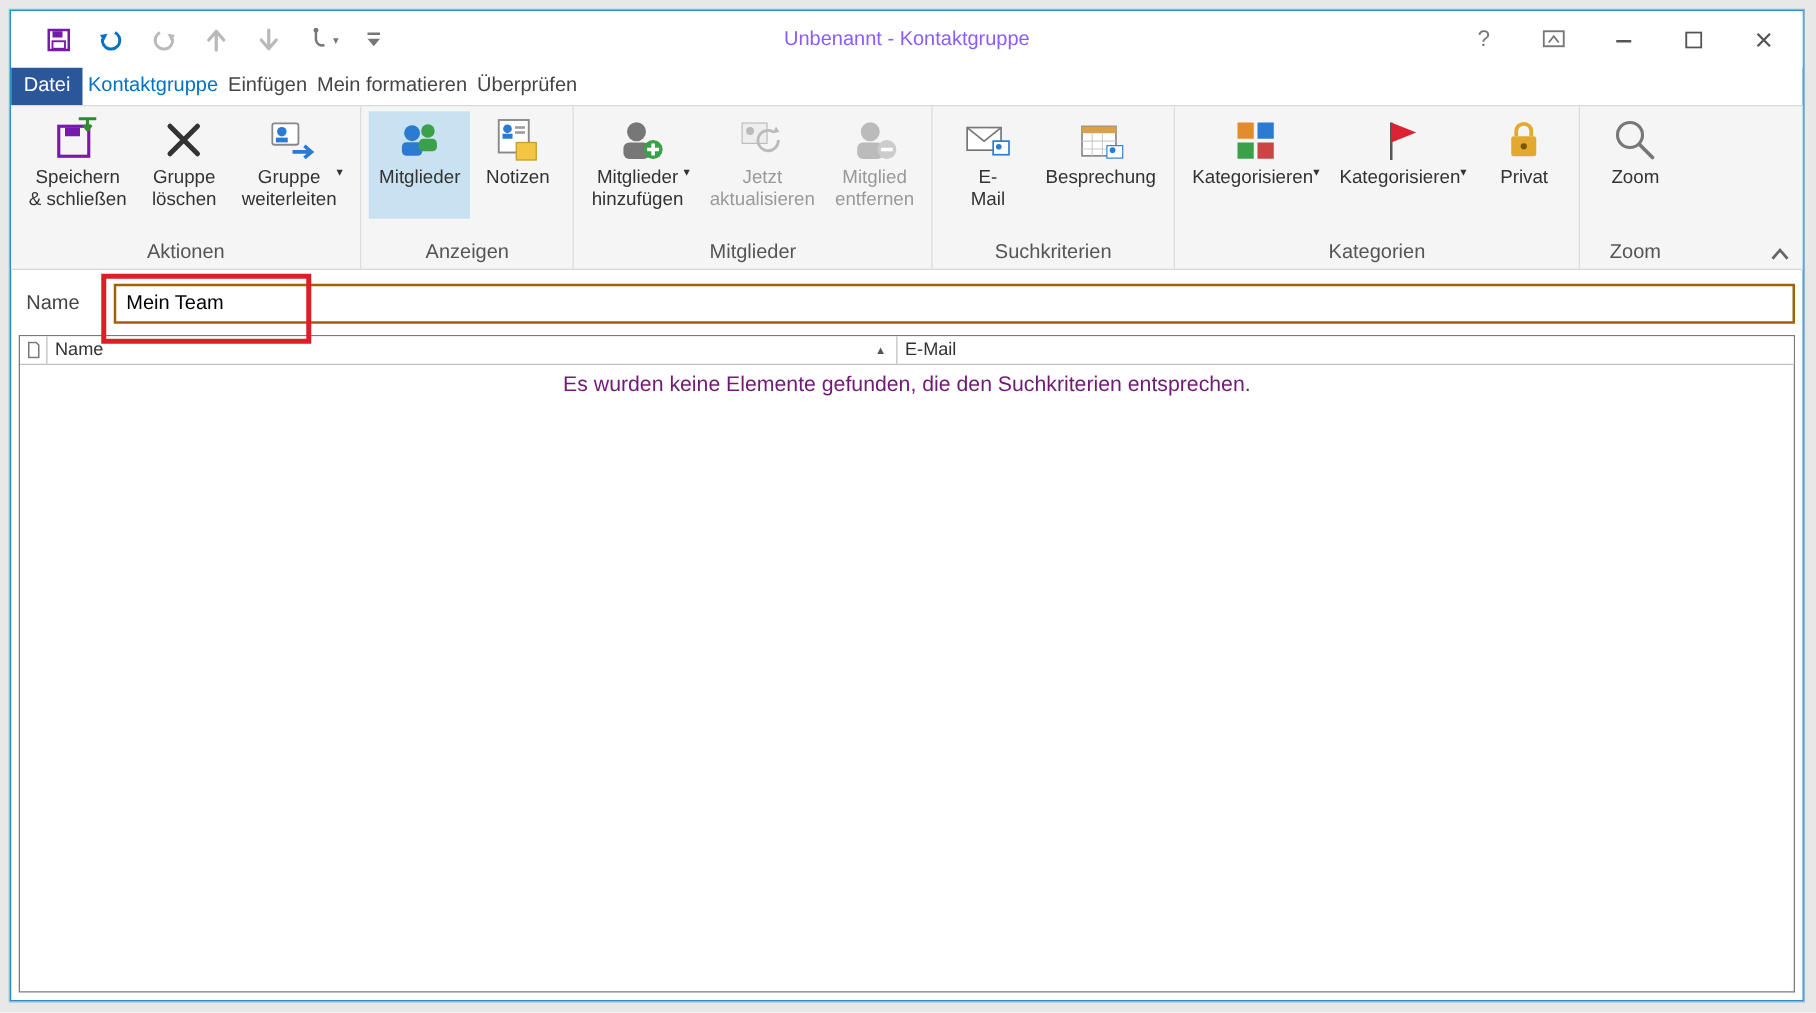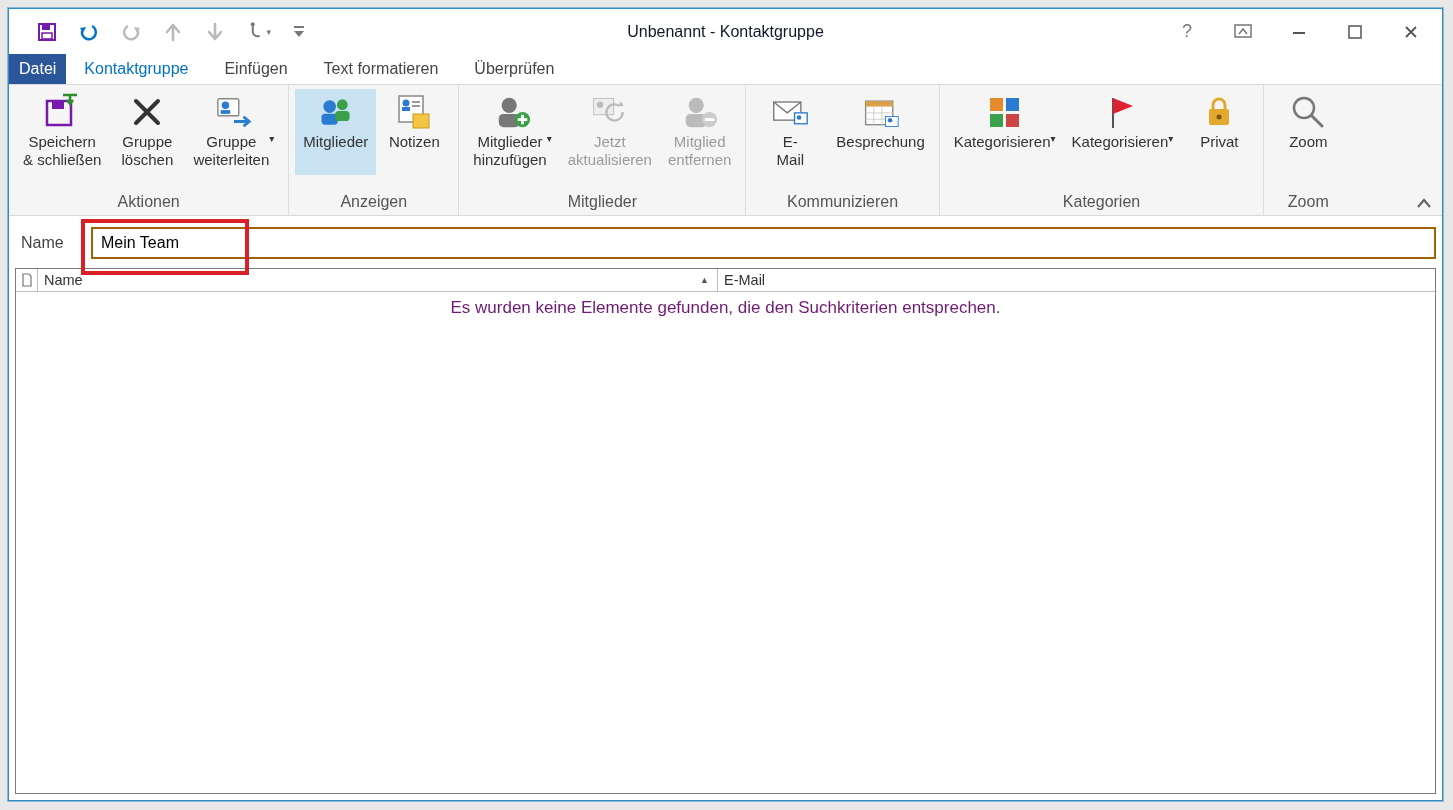--- a/index.html
+++ b/index.html
@@ -27,30 +27,30 @@
   }
   
   .titlebar{
     height:45px;display:flex;align-items:center;
     background:#ffffff;
     border-bottom:none;
     position:relative;
   }
   .qat{display:flex;align-items:center;gap:14px;padding-left:24px}
   .qat-btn{width:28px;height:28px;display:flex;align-items:center;justify-content:center;color:#0072c6}
-  .title{position:absolute;left:0;right:0;text-align:center;pointer-events:none;font-size:16px;color:#0f172a}
+  .title{position:absolute;left:0;right:0;text-align:center;pointer-events:none;font-size:16px;color:#8b5cf6}
   .wincontrols{margin-left:auto;display:flex;align-items:center;padding-right:6px;gap:6px}
   .wincontrols .wc{width:50px;height:30px;display:flex;align-items:center;justify-content:center;color:#666}
   
   .tabsrow{height:30px;display:flex;align-items:flex-end;padding-left:0}
   .filetab{
     background:#2b579a;color:#fff;padding:6px 10px;font-size:16px;
   }
   .tab{
-    padding:6px 18px;font-size:16px;color:#444;cursor:pointer;
+    padding:6px 4px;font-size:16px;color:#444;cursor:pointer;
   }
   .tab.active{color:var(--tab-active-text)}
   
   .ribbon{
     background:#f5f5f5;height:130px;border-top:1px solid #d9d9d9;border-bottom:1px solid #d9d9d9;
     display:flex;position:relative;
   }
   .group{
     display:flex;flex-direction:column;align-items:center;justify-content:space-between;
     padding:4px 6px 2px 6px;border-right:1px solid #dcdcdc;box-sizing:border-box;
@@ -161,21 +161,21 @@
             <path d="M2 2 L12 12 M12 2 L2 12" stroke="#555" stroke-width="1.8"></path>
           </svg>
       </span>
     </div>
   </div>
 
   <div class="tabsrow">
     <div class="filetab">Datei</div>
     <div class="tab active">Kontaktgruppe</div>
     <div class="tab">Einfügen</div>
-    <div class="tab">Text formatieren</div>
+    <div class="tab">Mein formatieren</div>
     <div class="tab">Überprüfen</div>
   </div>
 
   <div class="ribbon">
 
     <div class="group">
       <div class="group-row">
         <div class="rbtn">
           <span class="ic">
             <svg width="38" height="38" viewBox="0 0 38 38">
@@ -307,21 +307,21 @@
                 <line x1="22" y1="12" x2="22" y2="32" stroke="#ccc"></line>
                 <line x1="4" y1="19" x2="34" y2="19" stroke="#ccc"></line>
                 <line x1="4" y1="26" x2="34" y2="26" stroke="#ccc"></line>
                 <rect x="26" y="23" width="14" height="11" fill="#fff" stroke="#2a7bd1"></rect>
                 <circle cx="31" cy="27" r="2.5" fill="#2a7bd1"></circle>
               </svg>
           </span>
           <span class="lbl">Besprechung</span>
         </div>
       </div>
-      <div class="group-title">Kommunizieren</div>
+      <div class="group-title">Suchkriterien</div>
     </div>
 
     <div class="group">
       <div class="group-row">
         <div class="rbtn">
           <span class="ic">
             <svg width="36" height="34" viewBox="0 0 36 34">
                 <rect x="3" y="3" width="13" height="13" fill="#e38b2d"></rect>
                 <rect x="19" y="3" width="13" height="13" fill="#2a7bd1"></rect>
                 <rect x="3" y="19" width="13" height="13" fill="#3aa14a"></rect>

